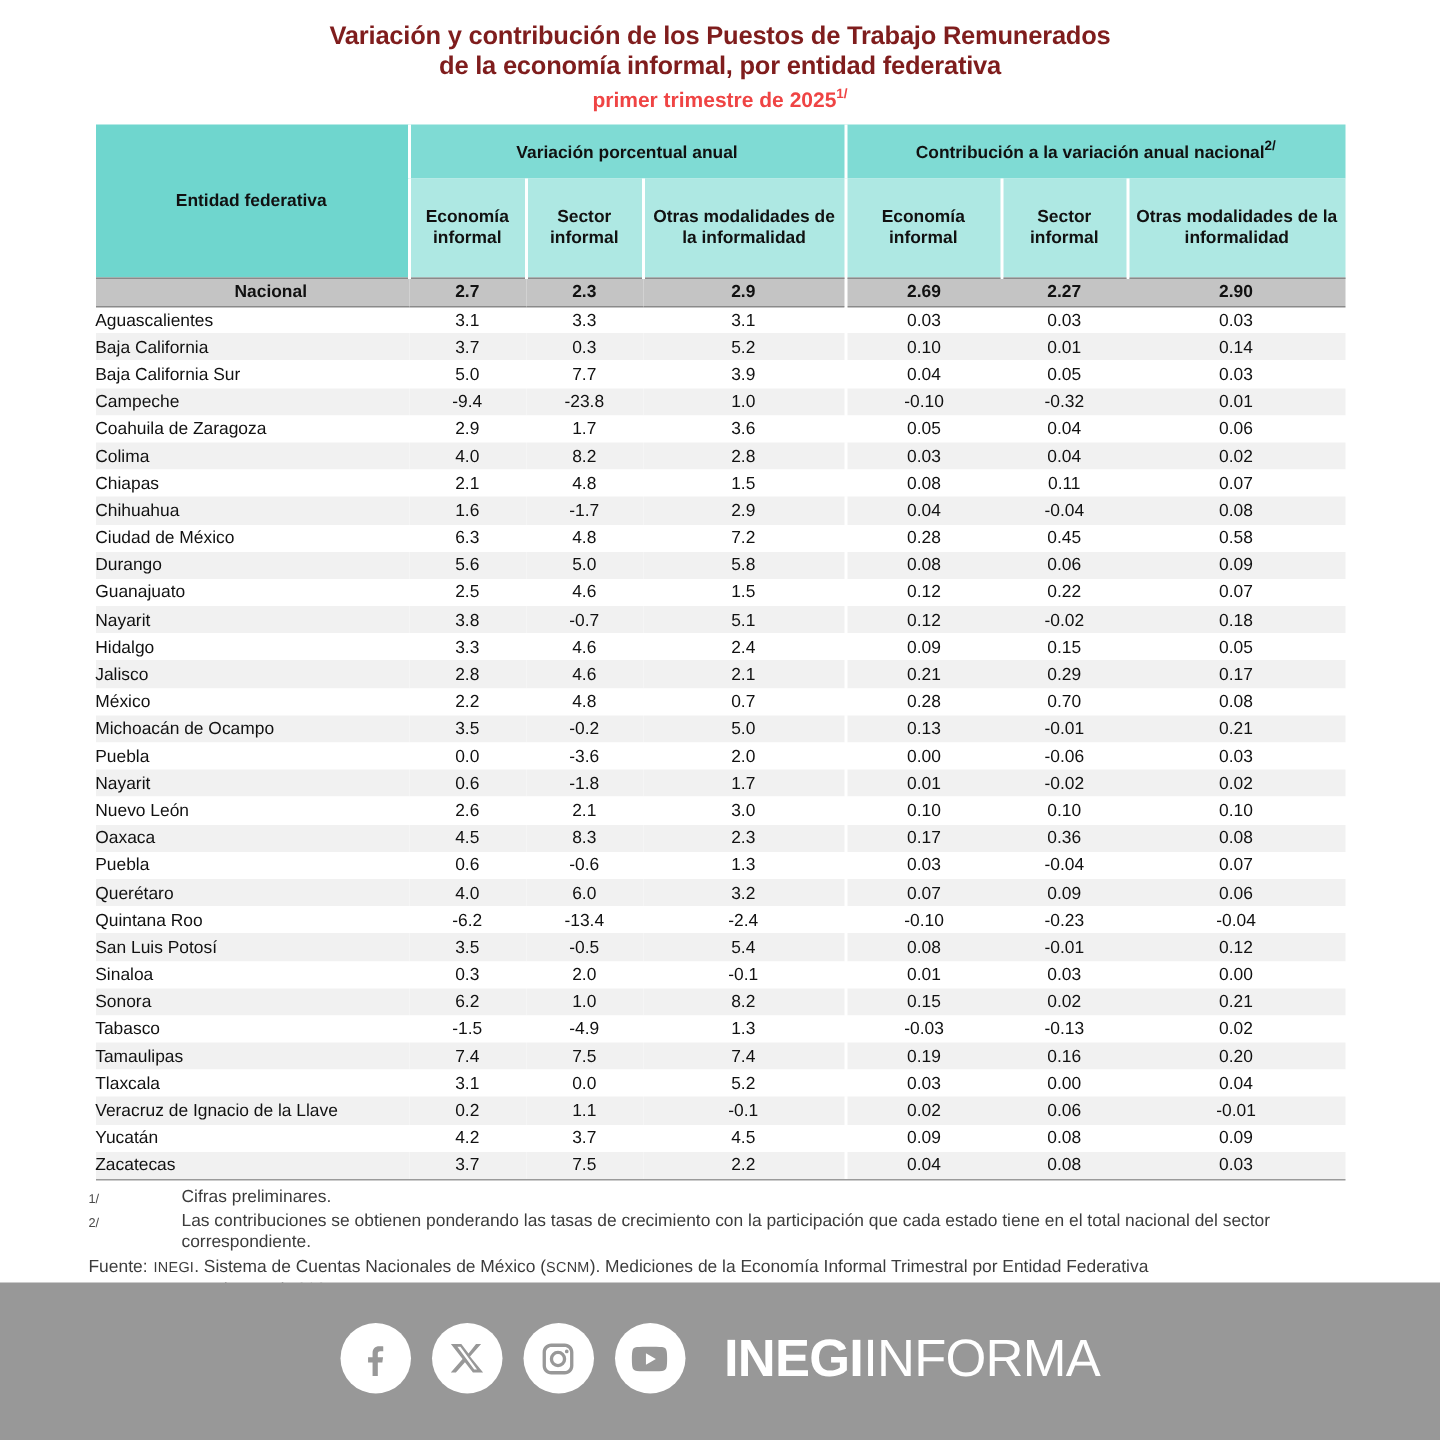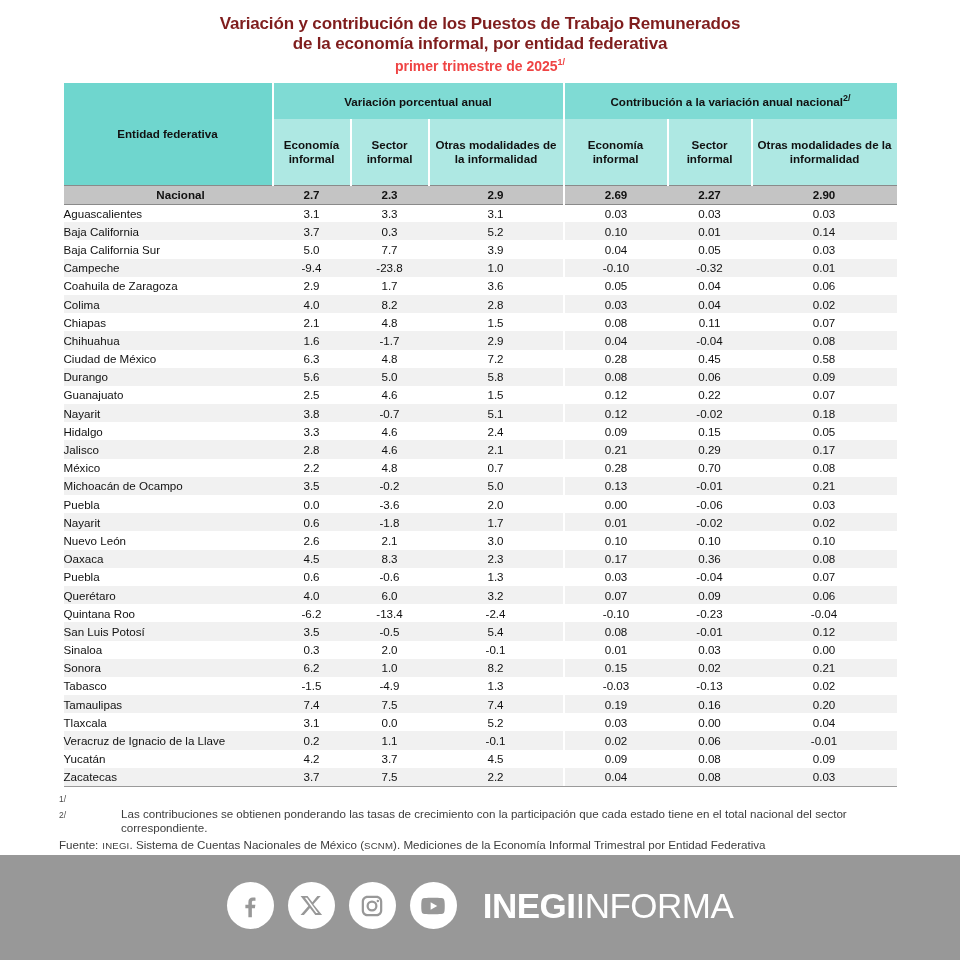--- a/index.html
+++ b/index.html
@@ -530,20 +530,21 @@
             <td class="num">0.03</td>
           </tr>
         </tbody>
     </table>
     <div class="tbl-botline"></div>
   </div>
 
   <div class="notes">
     <div class="note-row">
       <div class="note-mark">1/</div>
+      <div class="note-text">Cifras preliminares.</div>
     </div>
     <div class="note-row">
       <div class="note-mark">2/</div>
       <div class="note-text">Las contribuciones se obtienen ponderando las tasas de crecimiento con la participación que cada estado tiene en el total nacional del sector correspondiente.</div>
     </div>
     <div class="src-row">
       <div class="src-label">Fuente:</div>
       <div class="src-text"><span class="smallcaps">INEGI</span><span>. Sistema de Cuentas Nacionales de México (</span><span class="smallcaps">SCNM</span><span>). Mediciones de la Economía Informal Trimestral por Entidad Federativa</span><br><span class="src-indent">(</span><span class="smallcaps">MEITEF</span><span>), 2025.</span></div>
     </div>
   </div>

